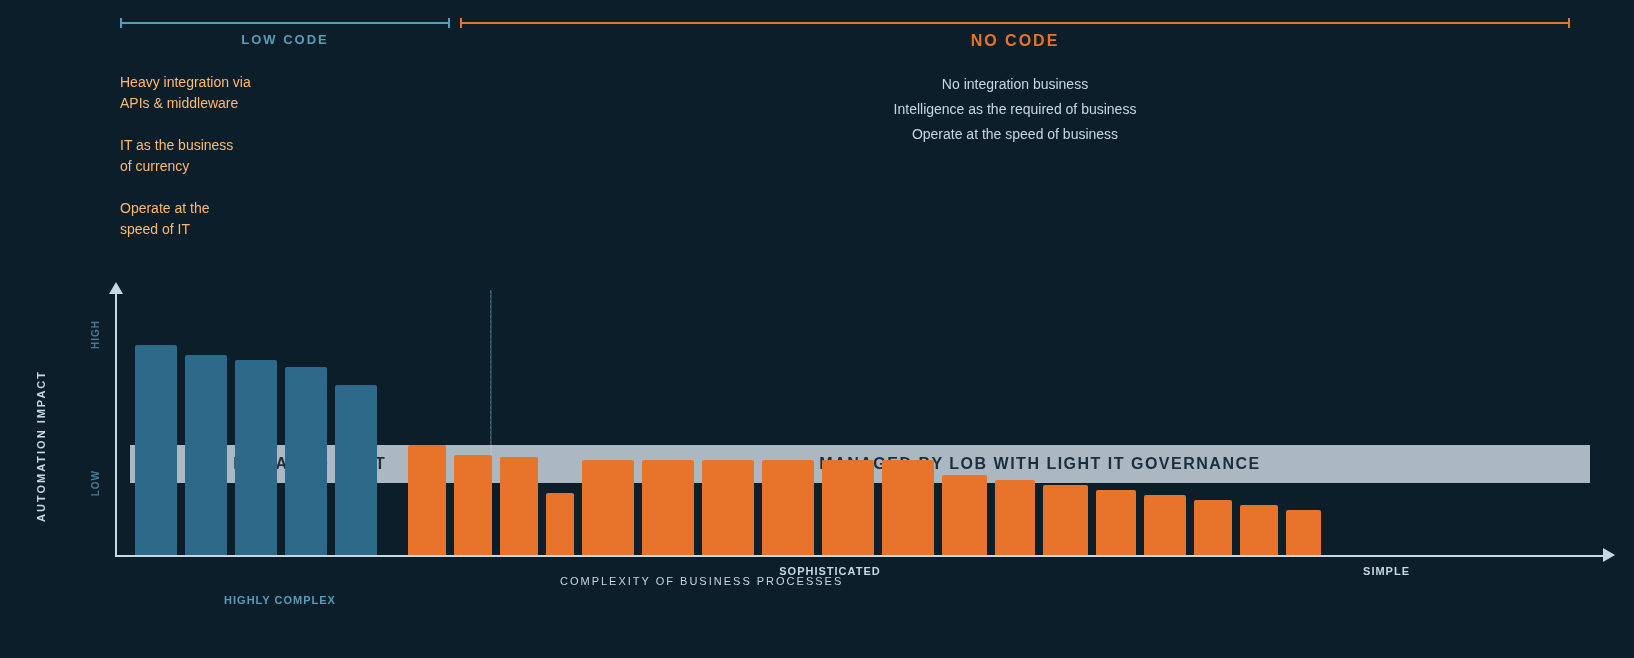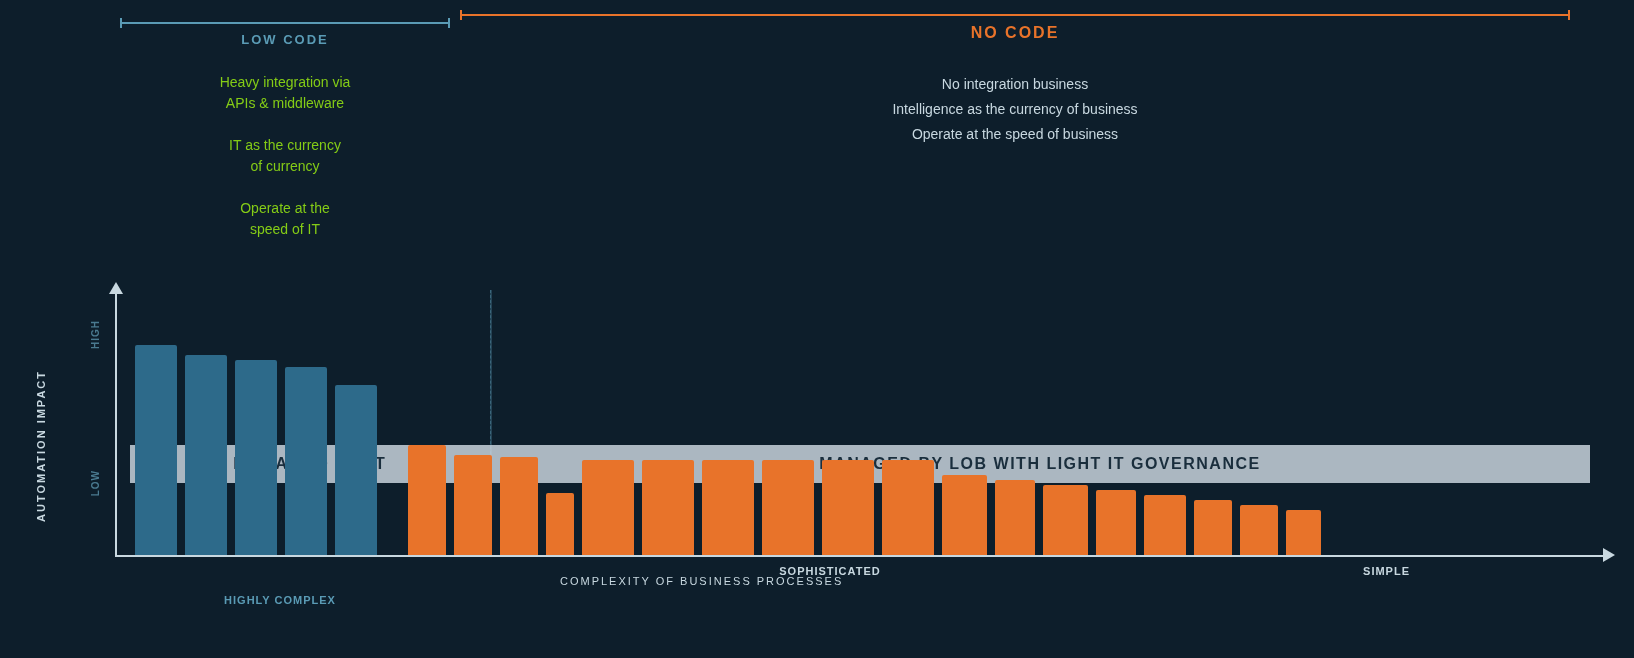--- a/index.html
+++ b/index.html
@@ -49,21 +49,21 @@
     .low-code-label {
       color: #5a9bb5;
       font-size: 13px;
       font-weight: bold;
       letter-spacing: 2px;
       text-align: center;
     }
 
     .no-code-bracket {
       position: absolute;
-      top: 10px;
+      top: 18px;
       left: 460px;
       width: 1110px;
       text-align: center;
     }
     .no-code-bracket .bracket-line {
       display: flex;
       align-items: center;
       margin-bottom: 4px;
     }
     .no-code-bracket .bracket-line .line {
@@ -88,22 +88,22 @@
       letter-spacing: 2px;
       text-align: center;
     }
 
     
     .low-code-desc {
       position: absolute;
       top: 72px;
       left: 120px;
       width: 330px;
-      text-align: center;
-      color: #84cc16;
+      text-align: left;
+      color: #fdba74;
       font-size: 14px;
       line-height: 1.5;
     }
 
     .no-code-desc {
       position: absolute;
       top: 72px;
       left: 460px;
       width: 1110px;
       text-align: center;
@@ -334,29 +334,29 @@
       <div class="end-left"></div>
       <div class="line"></div>
       <div class="end-right"></div>
     </div>
     <div class="no-code-label">NO CODE</div>
   </div>
 
   <div class="low-code-desc">
     <span>Heavy integration via</span><br>
     <span>APIs &amp; middleware</span><br><br>
-    <span>IT as the currency</span><br>
+    <span>IT as the business</span><br>
     <span>of currency</span><br><br>
     <span>Operate at the</span><br>
     <span>speed of IT</span>
   </div>
 
   <div class="no-code-desc">
     <span>No integration business</span><br>
-    <span>Intelligence as the currency of business</span><br>
+    <span>Intelligence as the required of business</span><br>
     <span>Operate at the speed of business</span>
   </div>
 
   <div class="chart-area">
 
     <div class="y-axis"></div>
     <div class="y-axis-arrow"></div>
     <div class="y-axis-label">AUTOMATION IMPACT</div>
     <div class="y-tick-high">HIGH</div>
     <div class="y-tick-low">LOW</div>

